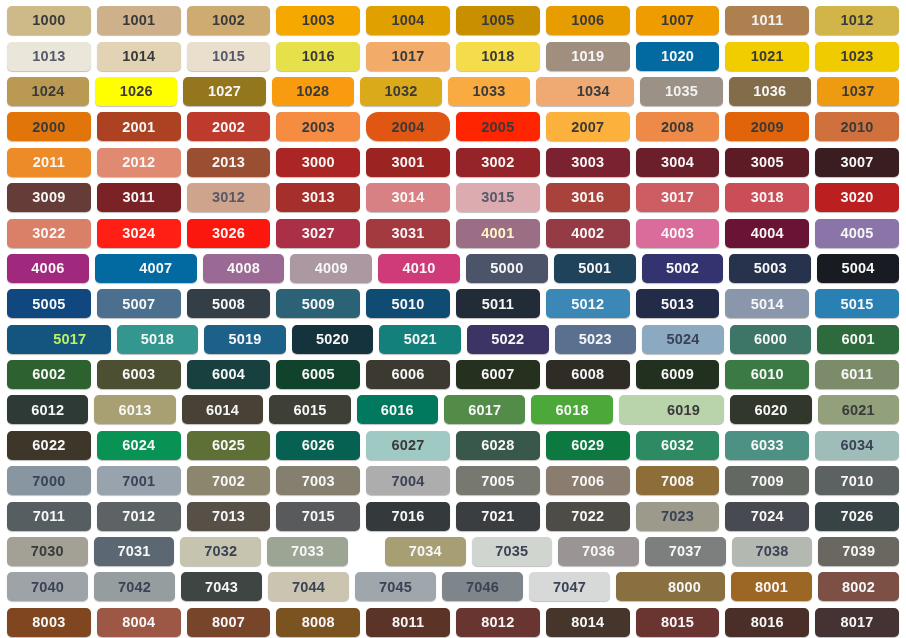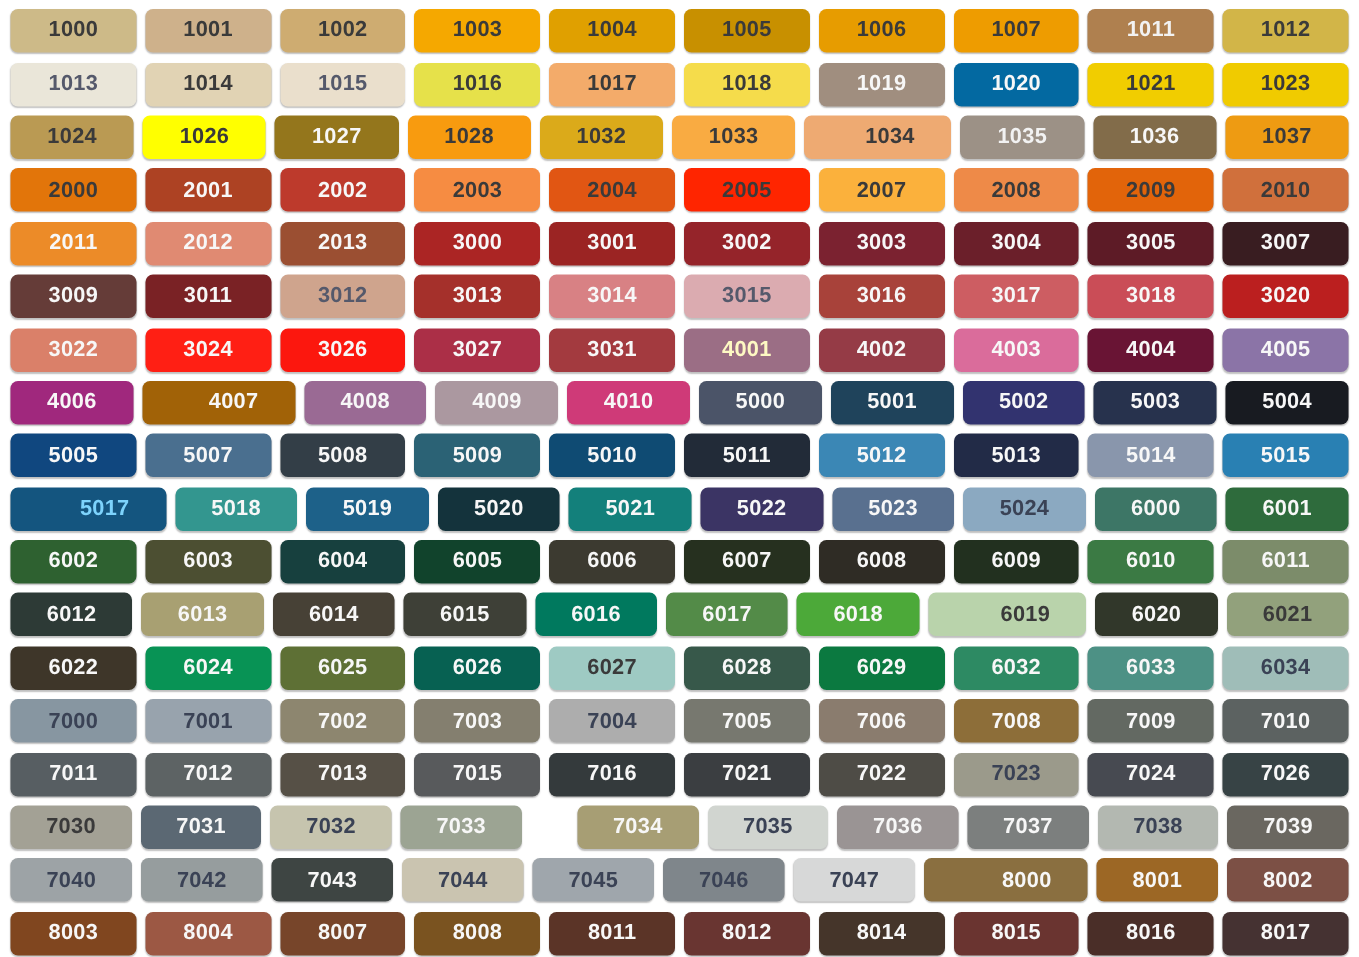--- a/index.html
+++ b/index.html
@@ -154,21 +154,21 @@
       </div>
       <div class="ral-cell" style="background-color: rgb(173, 66, 35); color: rgb(247, 247, 247);">
         <span class="lbl">2001</span>
       </div>
       <div class="ral-cell" style="background-color: rgb(189, 58, 44); color: rgb(247, 247, 247);">
         <span class="lbl">2002</span>
       </div>
       <div class="ral-cell" style="background-color: rgb(246, 140, 66); color: rgb(58, 58, 58);">
         <span class="lbl">2003</span>
       </div>
-      <div class="ral-cell" style="background-color: rgb(225, 86, 19); color: rgb(58, 58, 58);">
+      <div class="ral-cell" style="background-color: rgb(225, 86, 19); color: rgb(58, 58, 58); border-radius: 12px;">
         <span class="lbl">2004</span>
       </div>
       <div class="ral-cell" style="background-color: rgb(255, 37, 0); color: rgb(58, 58, 58);">
         <span class="lbl">2005</span>
       </div>
       <div class="ral-cell" style="background-color: rgb(251, 177, 60); color: rgb(58, 58, 58);">
         <span class="lbl">2007</span>
       </div>
       <div class="ral-cell" style="background-color: rgb(238, 138, 72); color: rgb(58, 58, 58);">
         <span class="lbl">2008</span>
@@ -273,21 +273,21 @@
         <span class="lbl">4004</span>
       </div>
       <div class="ral-cell" style="background-color: rgb(139, 116, 167); color: rgb(247, 247, 247);">
         <span class="lbl">4005</span>
       </div>
     </div>
     <div class="ral-row">
       <div class="ral-cell" style="background-color: rgb(160, 40, 125); color: rgb(247, 247, 247);">
         <span class="lbl">4006</span>
       </div>
-      <div class="ral-cell" style="background-color: #a16207; color: rgb(247, 247, 247); padding-left: 20px;">
+      <div class="ral-cell" style="background-color: #0369a1; color: rgb(247, 247, 247); padding-left: 20px;">
         <span class="lbl">4007</span>
       </div>
       <div class="ral-cell" style="background-color: rgb(154, 106, 148); color: rgb(247, 247, 247);">
         <span class="lbl">4008</span>
       </div>
       <div class="ral-cell" style="background-color: rgb(171, 152, 160); color: rgb(247, 247, 247);">
         <span class="lbl">4009</span>
       </div>
       <div class="ral-cell" style="background-color: rgb(207, 58, 120); color: rgb(247, 247, 247);">
         <span class="lbl">4010</span>
@@ -334,21 +334,21 @@
         <span class="lbl">5013</span>
       </div>
       <div class="ral-cell" style="background-color: rgb(137, 150, 172); color: rgb(247, 247, 247);">
         <span class="lbl">5014</span>
       </div>
       <div class="ral-cell" style="background-color: rgb(41, 128, 179); color: rgb(247, 247, 247);">
         <span class="lbl">5015</span>
       </div>
     </div>
     <div class="ral-row">
-      <div class="ral-cell" style="background-color: rgb(20, 85, 127); color: #7dd3fc; padding-left: 22px;">
+      <div class="ral-cell" style="background-color: rgb(20, 85, 127); color: #bef264; padding-left: 22px;">
         <span class="lbl">5017</span>
       </div>
       <div class="ral-cell" style="background-color: rgb(51, 150, 143); color: rgb(247, 247, 247);">
         <span class="lbl">5018</span>
       </div>
       <div class="ral-cell" style="background-color: rgb(29, 97, 137); color: rgb(247, 247, 247);">
         <span class="lbl">5019</span>
       </div>
       <div class="ral-cell" style="background-color: rgb(20, 51, 60); color: rgb(247, 247, 247);">
         <span class="lbl">5020</span>

